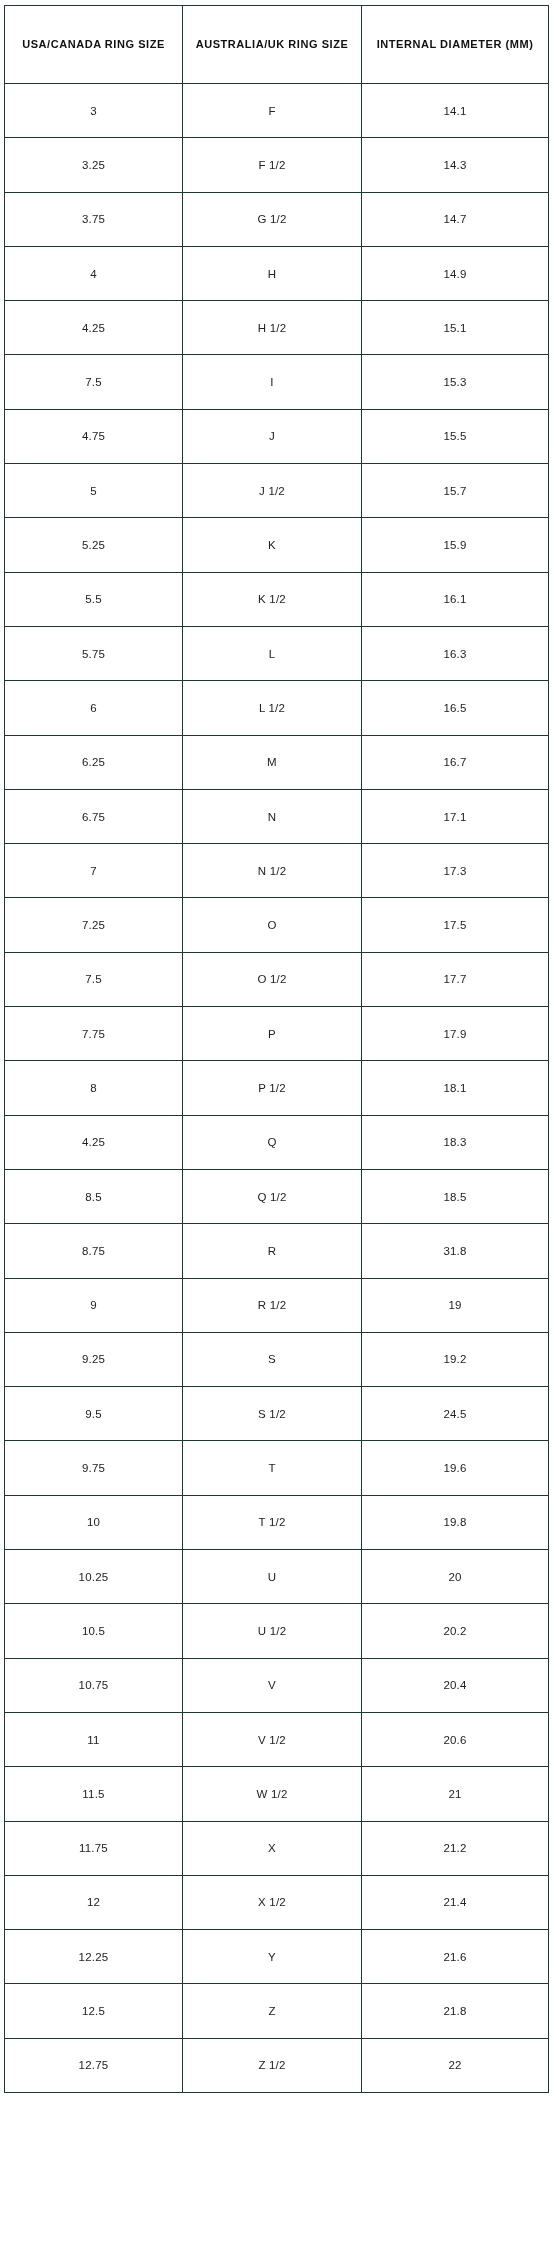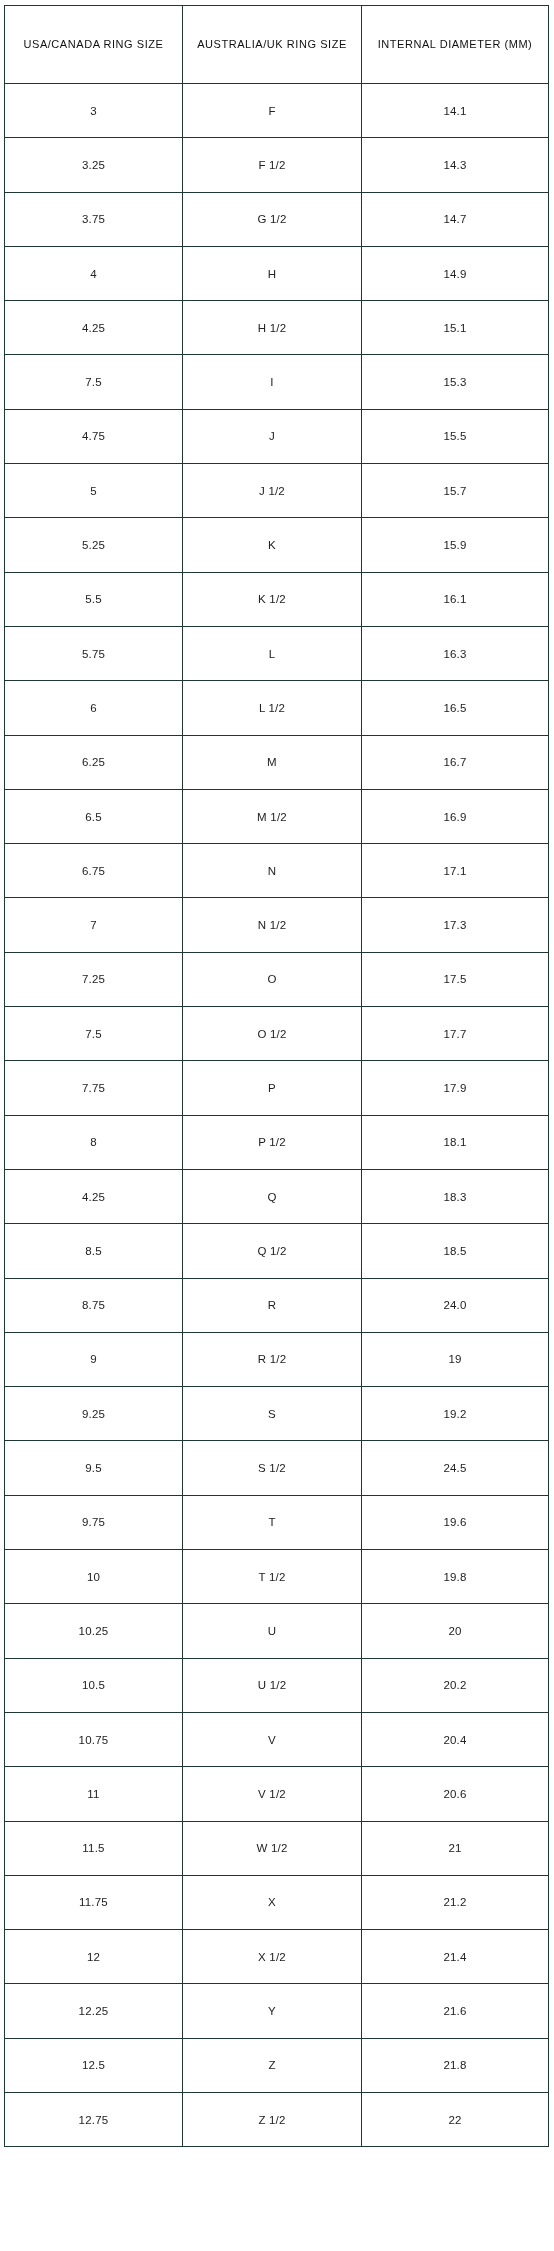--- a/index.html
+++ b/index.html
@@ -30,21 +30,21 @@
   table.size-table col.c1 { width: 178px; }
   table.size-table col.c2 { width: 179px; }
   table.size-table col.c3 { width: 187px; }
 
   table.size-table th {
     border: 1px solid #1f3833;
     height: 78px;
     vertical-align: middle;
     text-align: center;
     font-size: 11px;
-    font-weight: normal;
+    font-weight: bold;
     letter-spacing: 0.55px;
     line-height: 1.85;
     color: #111111;
     padding: 2px 8px;
     text-transform: uppercase;
   }
 
   table.size-table td {
     border: 1px solid #1f3833;
     height: 54.3px;
@@ -134,25 +134,20 @@
           <td>6</td>
           <td>L 1/2</td>
           <td>16.5</td>
         </tr>
         <tr>
           <td>6.25</td>
           <td>M</td>
           <td>16.7</td>
         </tr>
         <tr>
-          <td>6.5</td>
-          <td>M 1/2</td>
-          <td>16.9</td>
-        </tr>
-        <tr>
           <td>6.75</td>
           <td>N</td>
           <td>17.1</td>
         </tr>
         <tr>
           <td>7</td>
           <td>N 1/2</td>
           <td>17.3</td>
         </tr>
         <tr>
@@ -181,21 +176,21 @@
           <td>18.3</td>
         </tr>
         <tr>
           <td>8.5</td>
           <td>Q 1/2</td>
           <td>18.5</td>
         </tr>
         <tr>
           <td>8.75</td>
           <td>R</td>
-          <td>24.0</td>
+          <td>31.8</td>
         </tr>
         <tr>
           <td>9</td>
           <td>R 1/2</td>
           <td>19</td>
         </tr>
         <tr>
           <td>9.25</td>
           <td>S</td>
           <td>19.2</td>

